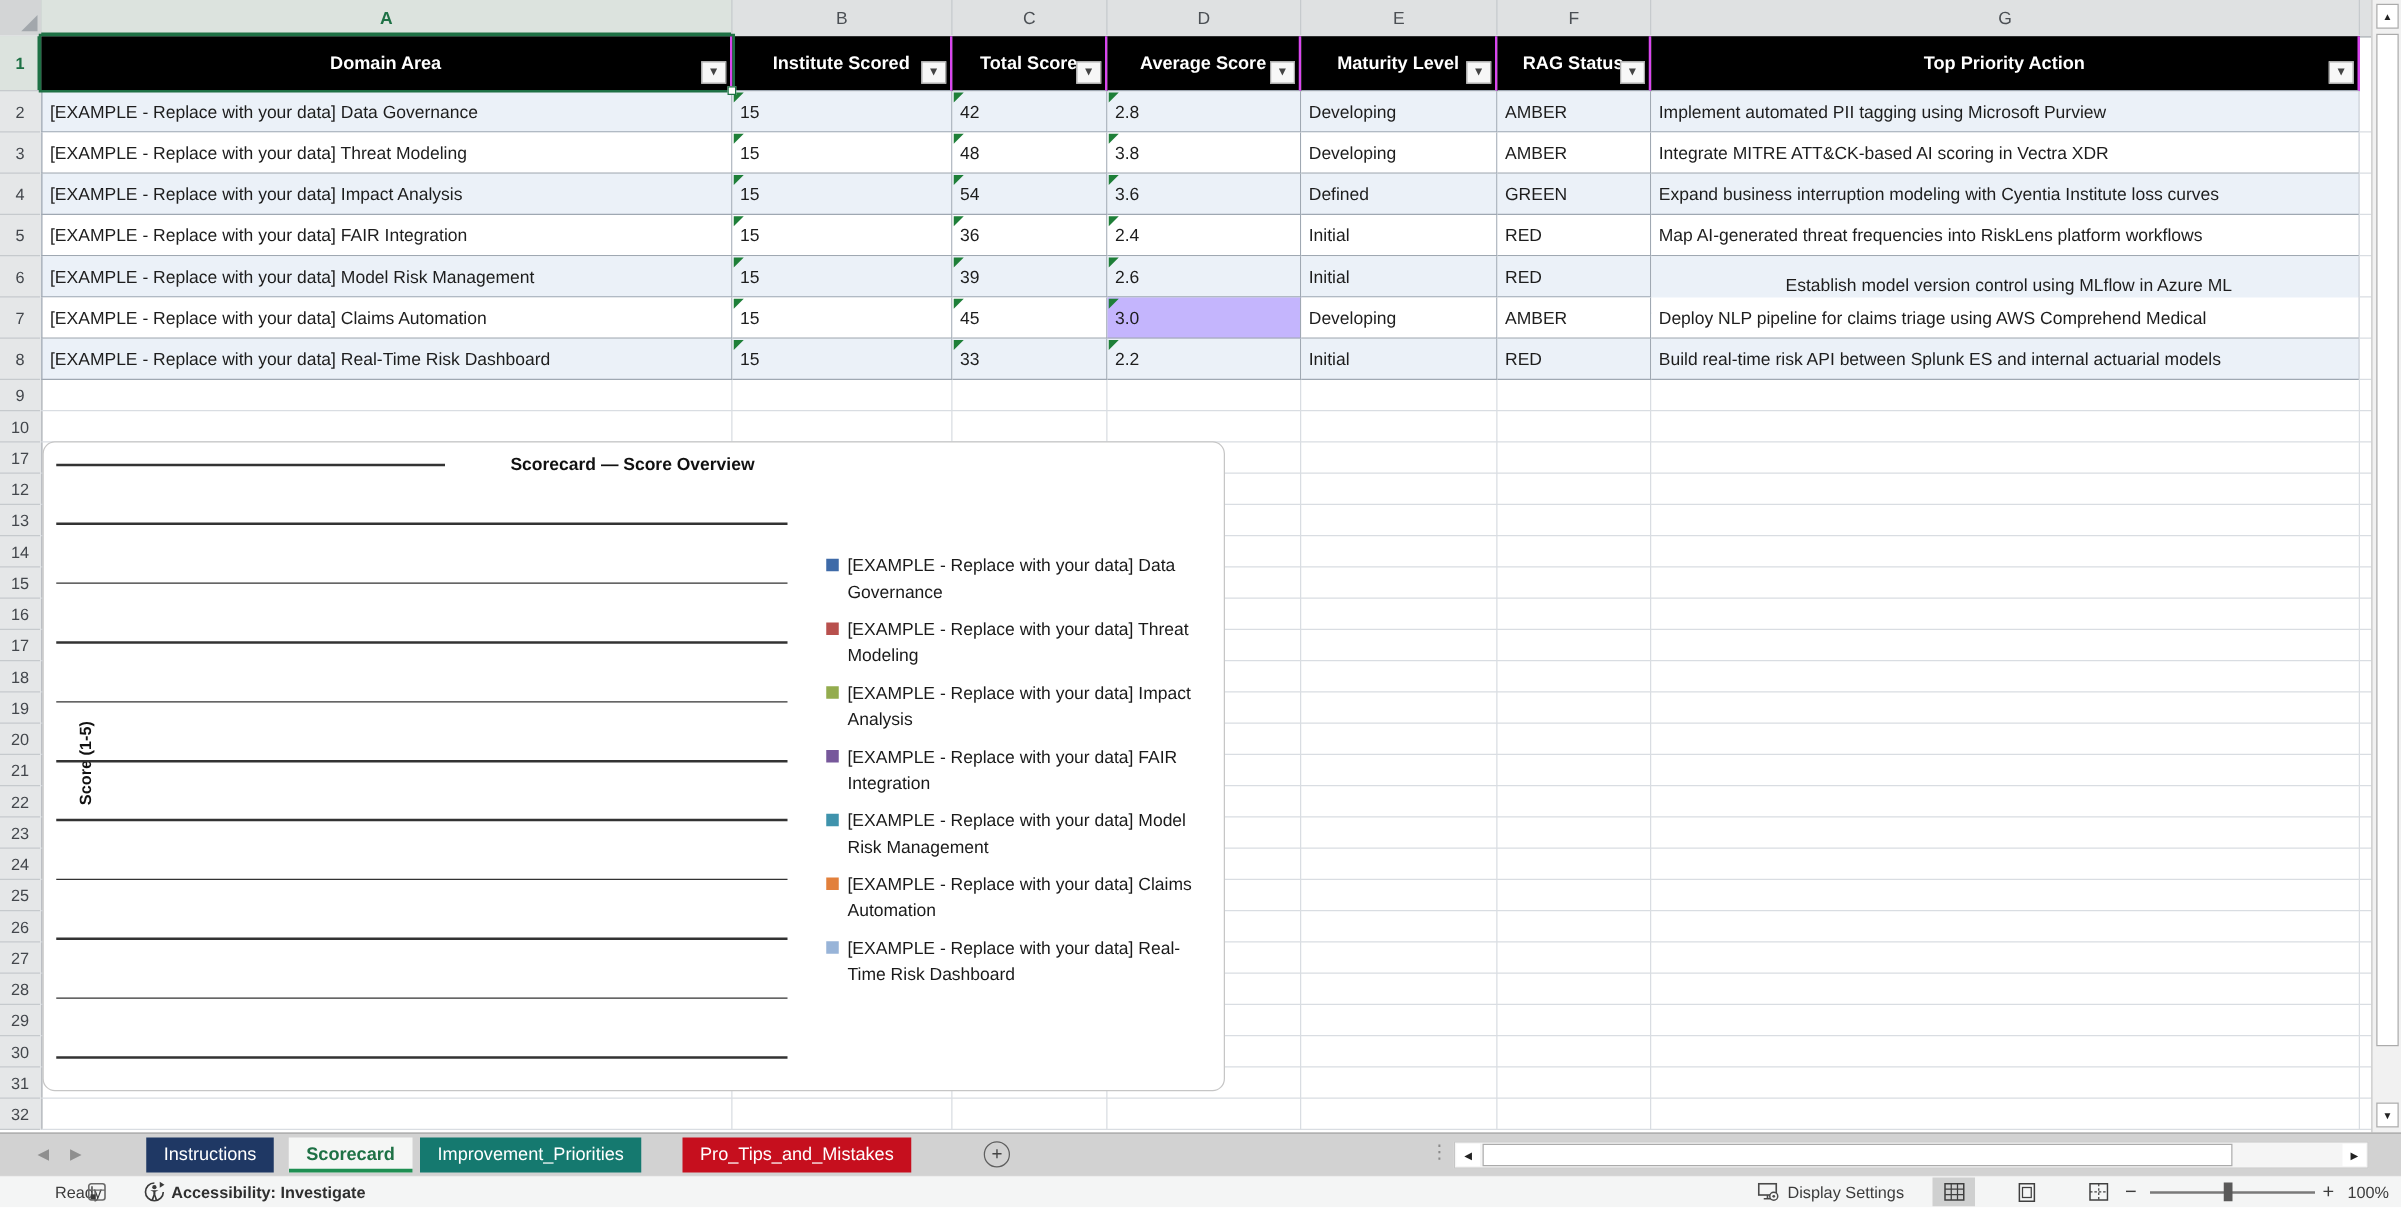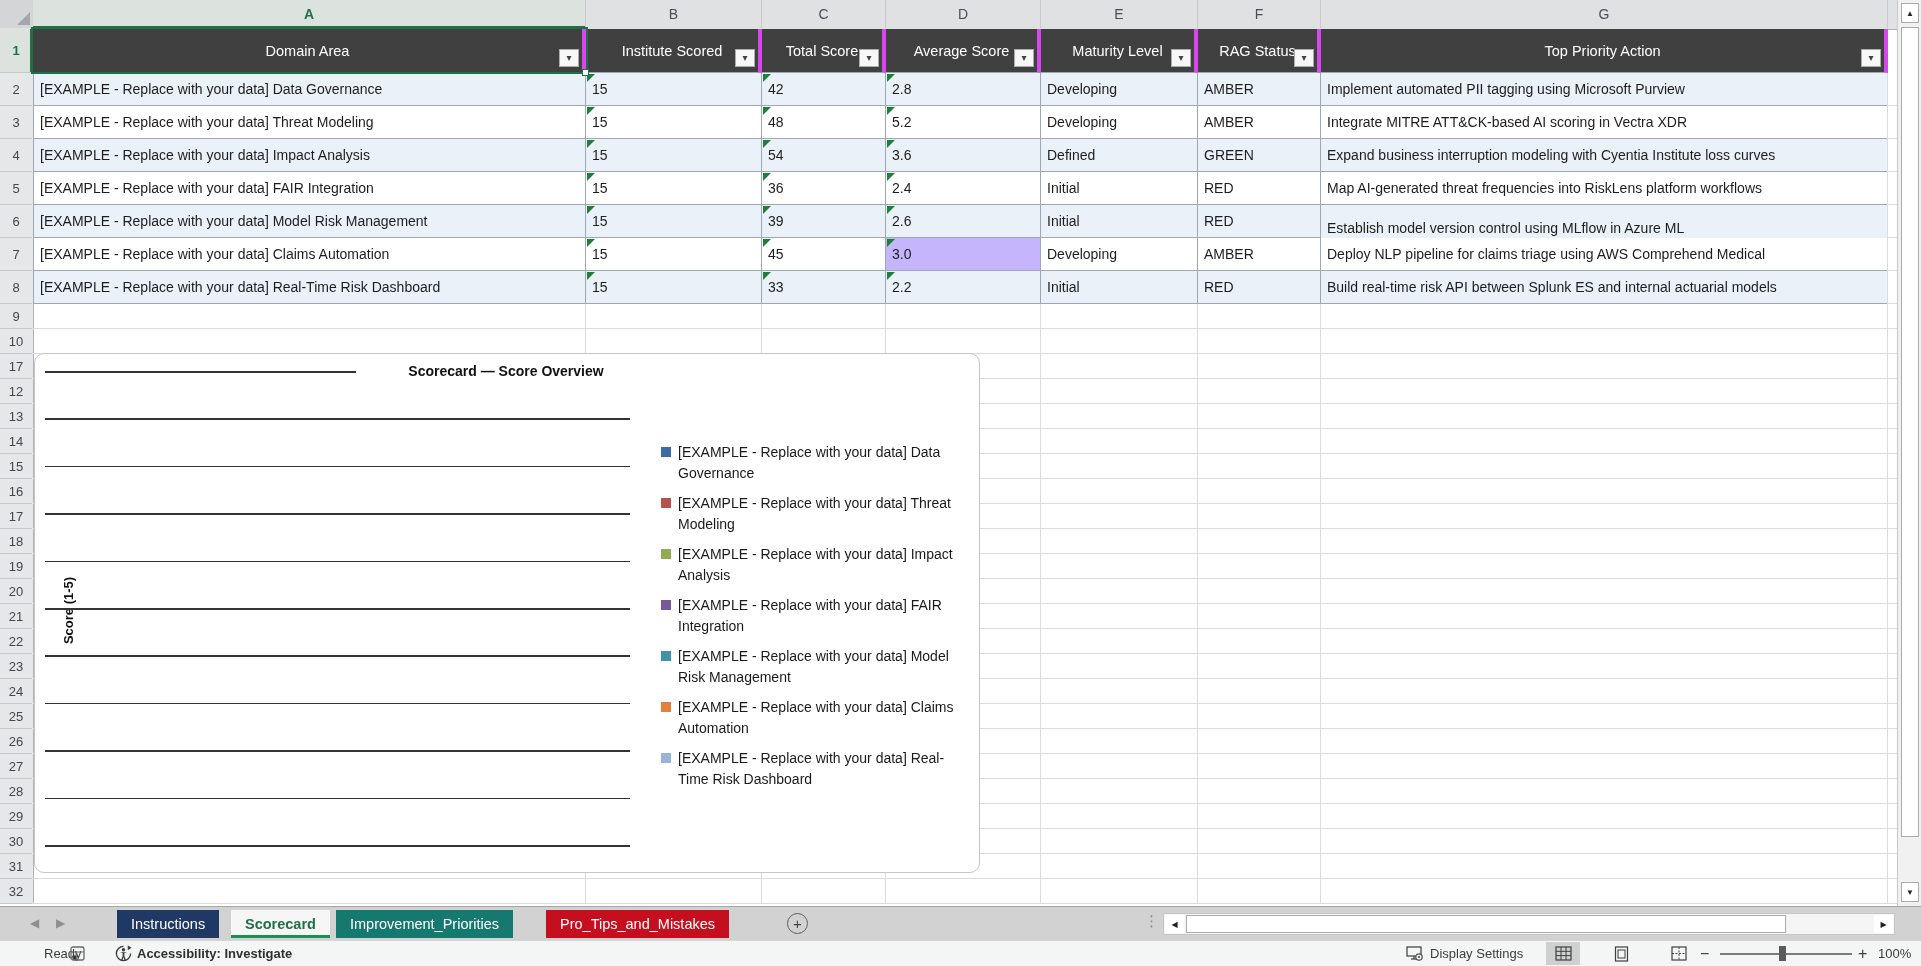--- a/index.html
+++ b/index.html
@@ -12,23 +12,23 @@
            font-size:14px;color:#4b4f54;border-right:1px solid #C6CACD;box-sizing:border-box;}
   .letcell.selected{color:#1E7145;font-weight:bold;box-shadow:inset 0 -2px 0 #1E7145;background:#DCE3DE;}
   #selectall{left:0;top:0;width:33px;height:28px;background:#D3D5D6;border-right:1px solid #AEB3B8;}
   #selectall .tri{position:absolute;right:3px;bottom:3px;width:0;height:0;
                   border-left:13px solid transparent;border-bottom:13px solid #A2A7AC;}
   #gutter{left:0;top:29px;width:33px;height:875px;background:#E5E7E8;border-right:1px solid #AEB3B8;}
   .gutcell{position:absolute;left:0;width:32px;display:flex;align-items:center;justify-content:center;
            font-size:13px;color:#43474c;border-bottom:1px solid #C6CACD;box-sizing:border-box;}
   .gutcell.selected{color:#1E7145;font-weight:bold;box-shadow:inset -2px 0 0 #1E7145;background:#DCE3DE;}
   
-  .hdrcell{position:absolute;top:29px;height:44px;background:#404040;color:#fff;font-weight:normal;
+  .hdrcell{position:absolute;top:29px;height:44px;background:#000000;color:#fff;font-weight:bold;
            font-size:14.5px;display:flex;align-items:center;justify-content:center;
-           border-right:4px solid #d946ef;border-bottom:1px solid #9FA8B2;box-sizing:border-box;}
+           border-right:2px solid #d946ef;border-bottom:1px solid #9FA8B2;box-sizing:border-box;}
   .filterbtn{position:absolute;right:3px;bottom:5px;width:20px;height:18px;background:#F7F7F7;
              border:1px solid #ACACAC;color:#444;font-size:10px;line-height:16px;text-align:center;
              box-sizing:border-box;cursor:pointer;}
   .cell{position:absolute;font-size:14px;color:#1d1d1d;border-right:1px solid #9FA8B2;
         border-bottom:1px solid #9FA8B2;box-sizing:border-box;padding-left:6px;
         display:flex;align-items:center;white-space:nowrap;overflow:hidden;}
   .cell .etri{position:absolute;left:1px;top:1px;width:0;height:0;
               border-top:8px solid #1E7F38;border-right:8px solid transparent;}
   .gridline-h{position:absolute;height:0;border-bottom:1px solid #D9DDE2;}
   .gridline-v{position:absolute;width:0;border-right:1px solid #D9DDE2;}
@@ -193,21 +193,21 @@
       </div>
       <div class="cell" style="left: 586px; top: 106px; width: 176px; height: 33px; background: rgb(255, 255, 255);">
         <span>15</span>
         <div class="etri"></div>
       </div>
       <div class="cell" style="left: 762px; top: 106px; width: 124px; height: 33px; background: rgb(255, 255, 255);">
         <span>48</span>
         <div class="etri"></div>
       </div>
       <div class="cell" style="left: 886px; top: 106px; width: 155px; height: 33px; background: rgb(255, 255, 255);">
-        <span>5.2</span>
+        <span>3.8</span>
         <div class="etri"></div>
       </div>
       <div class="cell" style="left: 1041px; top: 106px; width: 157px; height: 33px; background: rgb(255, 255, 255);">
         <span>Developing</span>
       </div>
       <div class="cell" style="left: 1198px; top: 106px; width: 123px; height: 33px; background: rgb(255, 255, 255);">
         <span>AMBER</span>
       </div>
       <div class="cell" style="left: 1321px; top: 106px; width: 567px; height: 33px; background: rgb(255, 255, 255);">
         <span>Integrate MITRE ATT&amp;CK-based AI scoring in Vectra XDR</span>
@@ -277,21 +277,21 @@
       <div class="cell" style="left: 886px; top: 205px; width: 155px; height: 33px; background: rgb(235, 241, 248);">
         <span>2.6</span>
         <div class="etri"></div>
       </div>
       <div class="cell" style="left: 1041px; top: 205px; width: 157px; height: 33px; background: rgb(235, 241, 248);">
         <span>Initial</span>
       </div>
       <div class="cell" style="left: 1198px; top: 205px; width: 123px; height: 33px; background: rgb(235, 241, 248);">
         <span>RED</span>
       </div>
-      <div class="cell" style="left: 1321px; top: 205px; width: 567px; height: 46px; background: rgb(235, 241, 248);">
+      <div class="cell" style="left: 1321px; top: 205px; width: 567px; height: 46px; background: rgb(235, 241, 248); justify-content: center;">
         <span>Establish model version control using MLflow in Azure ML</span>
       </div>
       <div class="gridline-h" style="left: 1888px; top: 237px; width: 9px;"></div>
       <div class="cell" style="left: 33px; top: 238px; width: 553px; height: 33px; background: rgb(255, 255, 255); border-left: 1px solid rgb(159, 168, 178);">
         <span>[EXAMPLE - Replace with your data] Claims Automation</span>
       </div>
       <div class="cell" style="left: 586px; top: 238px; width: 176px; height: 33px; background: rgb(255, 255, 255);">
         <span>15</span>
         <div class="etri"></div>
       </div>

